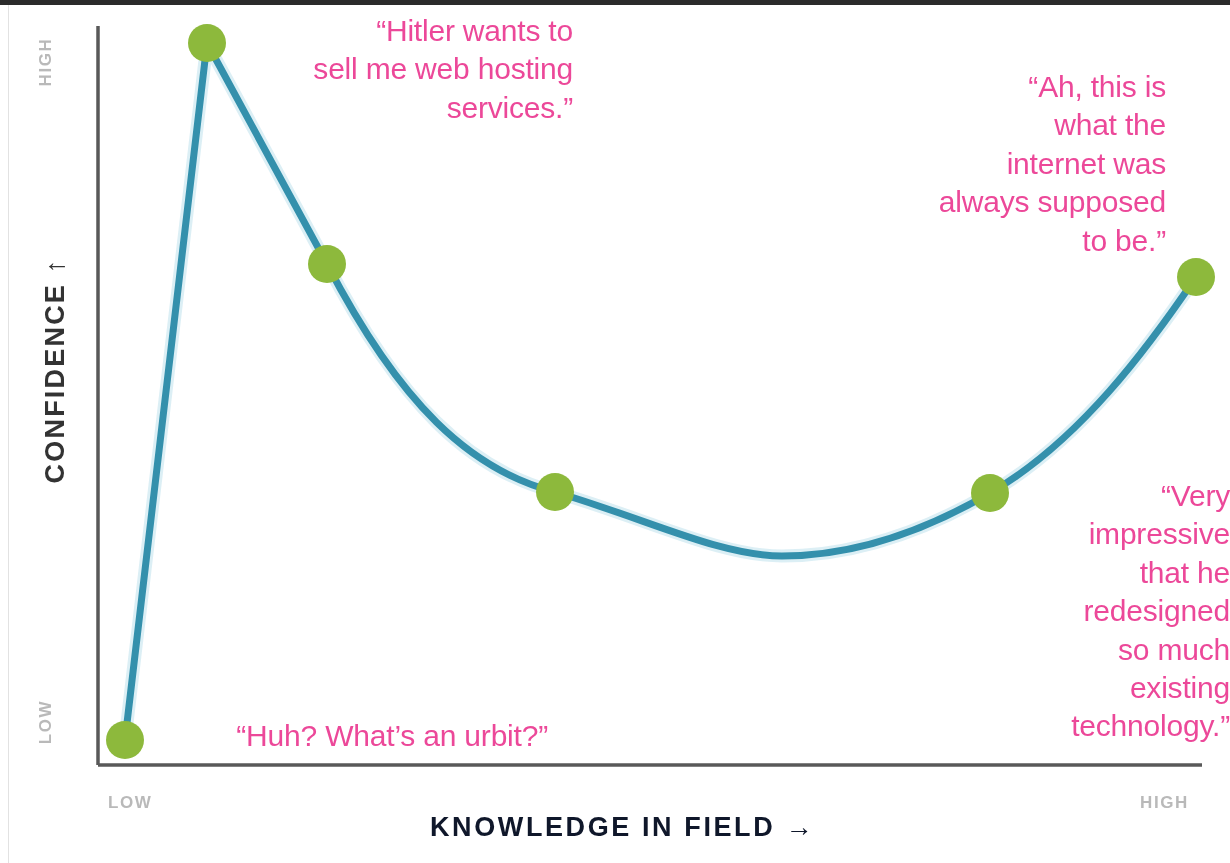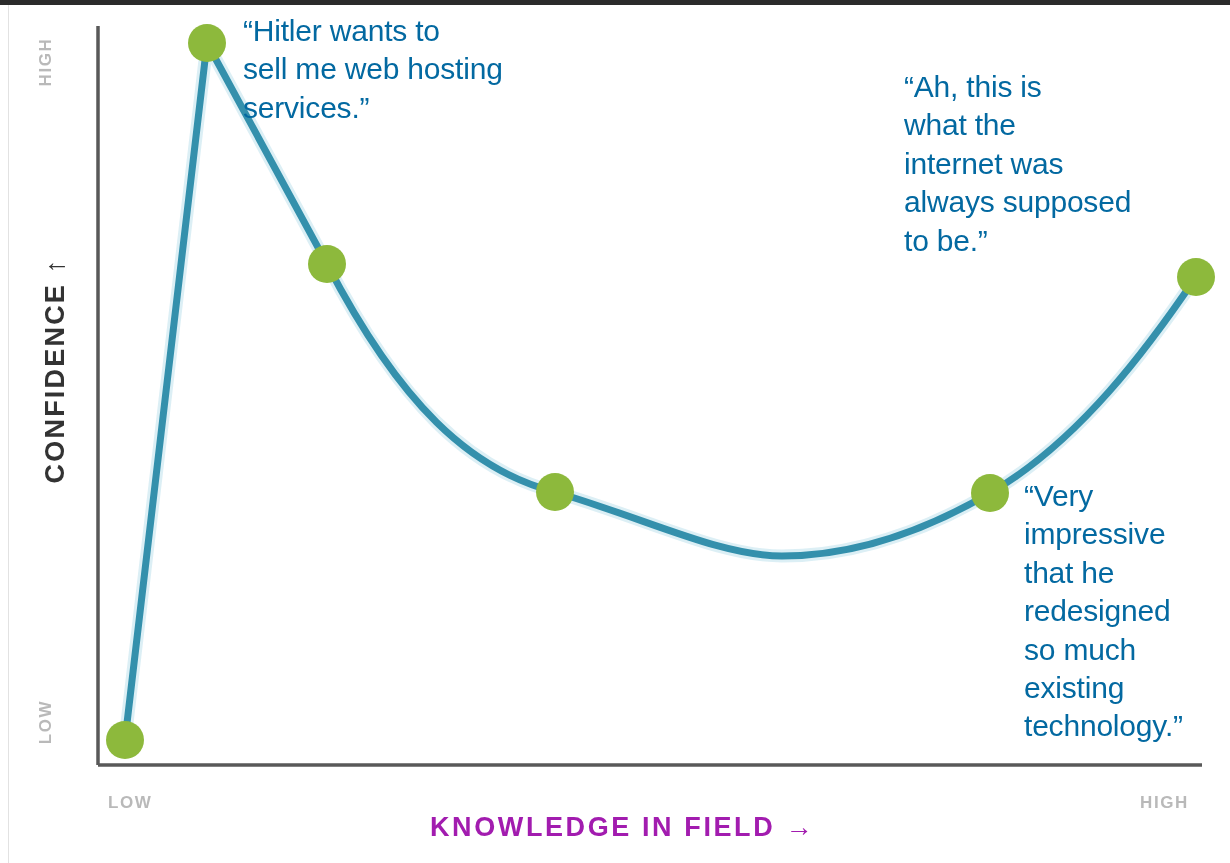--- a/index.html
+++ b/index.html
@@ -48,21 +48,21 @@
     color: #333333;
     white-space: nowrap;
   }
   .axis-title-x {
     position: absolute;
     left: 430px;
     top: 812px;
     font-size: 27px;
     font-weight: 700;
     letter-spacing: 2.6px;
-    color: #a21caf;
+    color: #0f172a;
     white-space: nowrap;
   }
   .tick {
     position: absolute;
     font-size: 17px;
     font-weight: 700;
     letter-spacing: 1.6px;
     color: #b9b9b9;
     white-space: nowrap;
   }
@@ -96,23 +96,24 @@
     position: absolute;
     left: 0; top: 0;
     width: 1230px; height: 863px;
   }
 
   
   .anno {
     position: absolute;
     font-size: 30px;
     line-height: 1.28;
-    color: #0369a1;
+    color: #ec4899;
     white-space: pre-line;
     letter-spacing: -0.2px;
+    text-align: right;
   }
   .anno-peak      { left: 243px; top: 12px;  width: 330px; }
   .anno-os        { left: 376px; top: 232px; width: 420px; }
   .anno-lambda    { left: 583px; top: 419px; width: 330px; }
   .anno-internet  { left: 904px; top: 68px;  width: 262px; }
   .anno-very      { left: 1024px; top: 477px; width: 206px; }
   .anno-urbit     { left: 148px; top: 717px; width: 400px; }
 </style>
 </head>
 <body>
@@ -172,14 +173,15 @@
 to be.”</div>
 
   <div class="anno anno-very">“Very
 impressive
 that he
 redesigned
 so much
 existing
 technology.”</div>
 
+  <div class="anno anno-urbit">“Huh? What’s an urbit?”</div>
 
 </div>
 
 </body></html>

